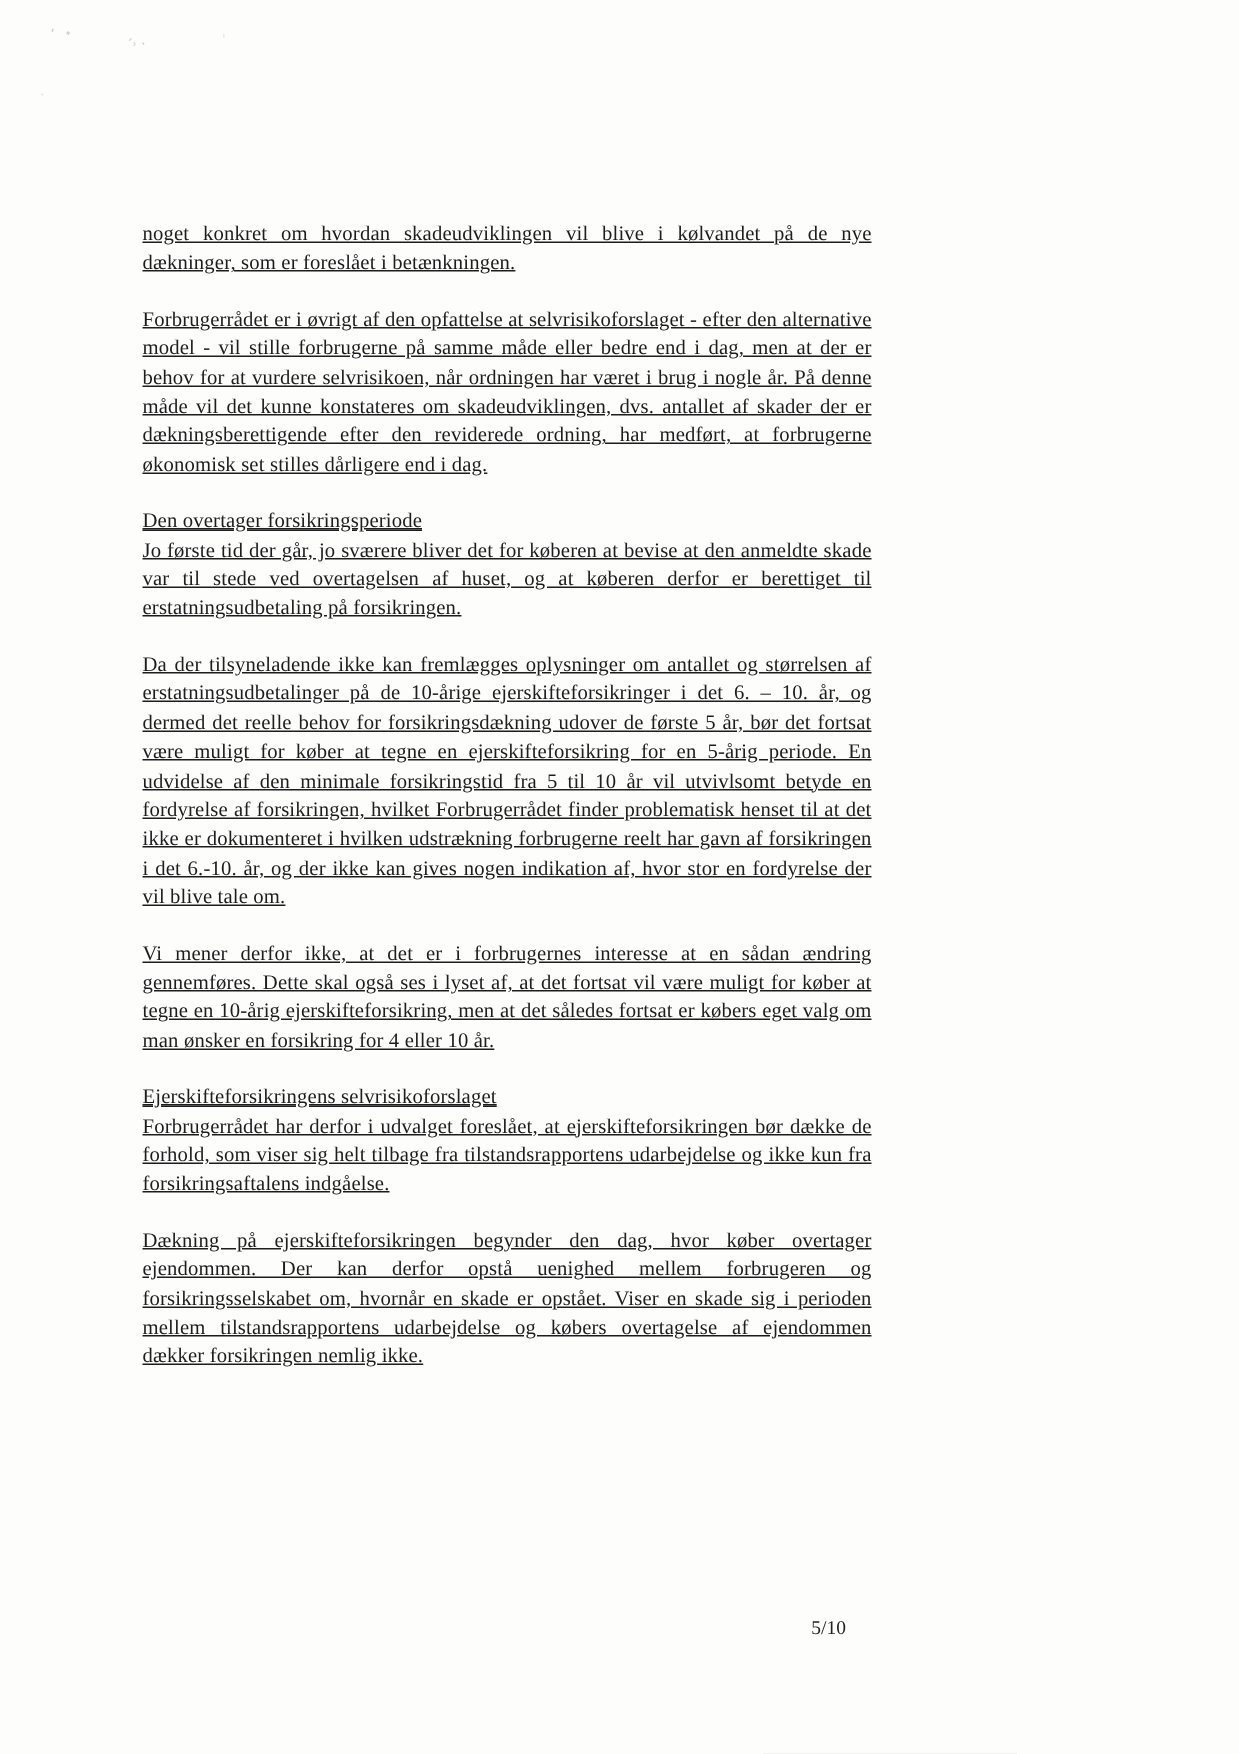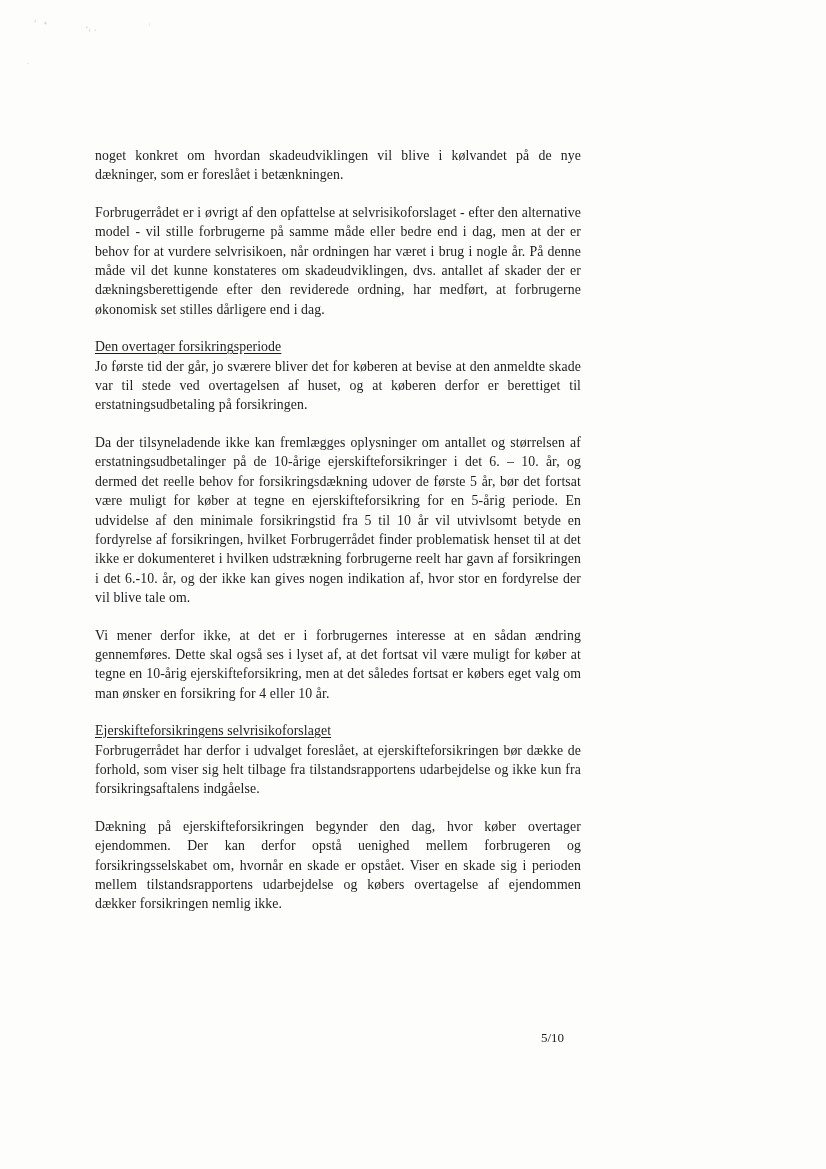--- a/index.html
+++ b/index.html
@@ -19,33 +19,34 @@
   }
   .text-col {
     position: absolute;
     left: 95px;
     top: 146px;
     width: 486px;
     font-size: 13.8px;
     line-height: 19.4px;
     text-align: justify;
     letter-spacing: 0.1px;
+    text-decoration: underline;
   }
   .text-col p {
     margin: 0 0 18px 0;
   }
   .text-col p.heading {
     margin: 0;
     text-decoration: underline;
     text-underline-offset: 2px;
   }
   .page-number {
     position: absolute;
     right: 262px;
-    top: 1030px;
+    top: 1077px;
     font-size: 13px;
     color: #222;
     text-align: right;
   }
   
   .scan-mark {
     position: absolute;
     color: #9a9a9a;
     opacity: 0.55;
     font-size: 9px;

